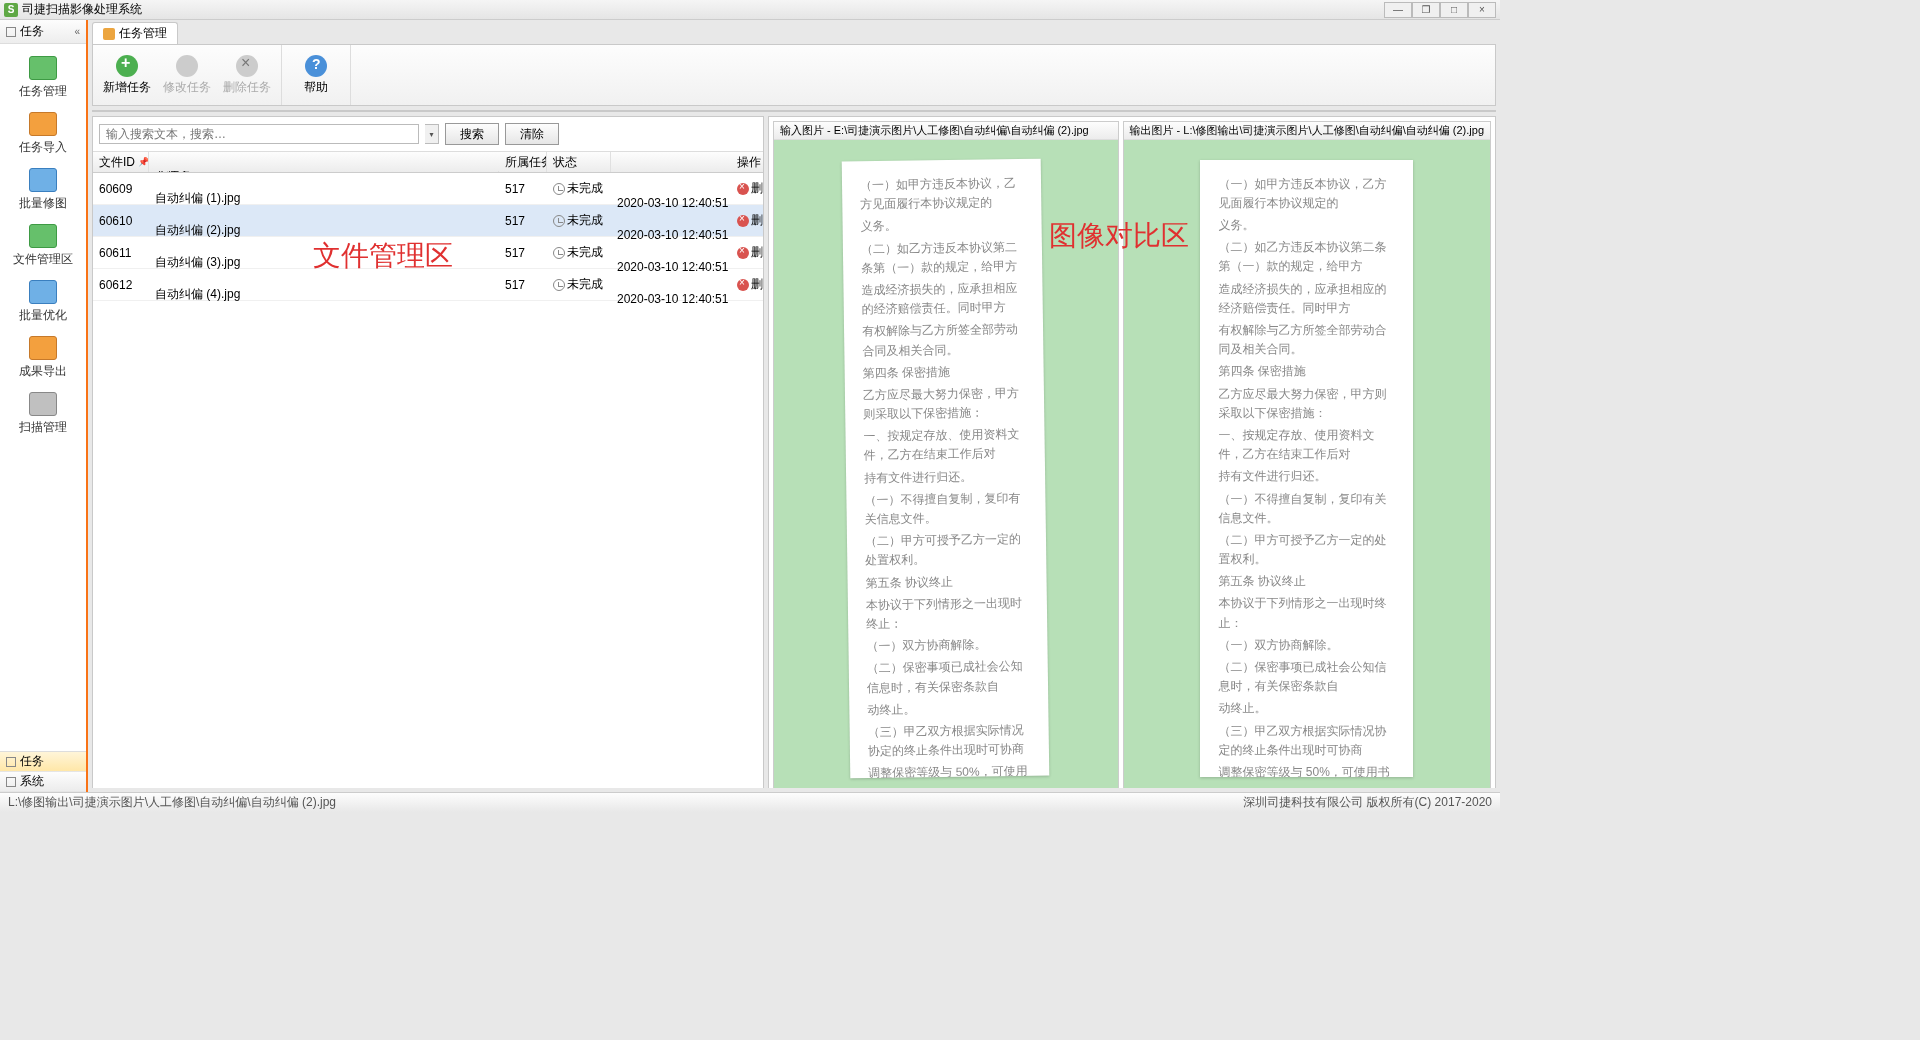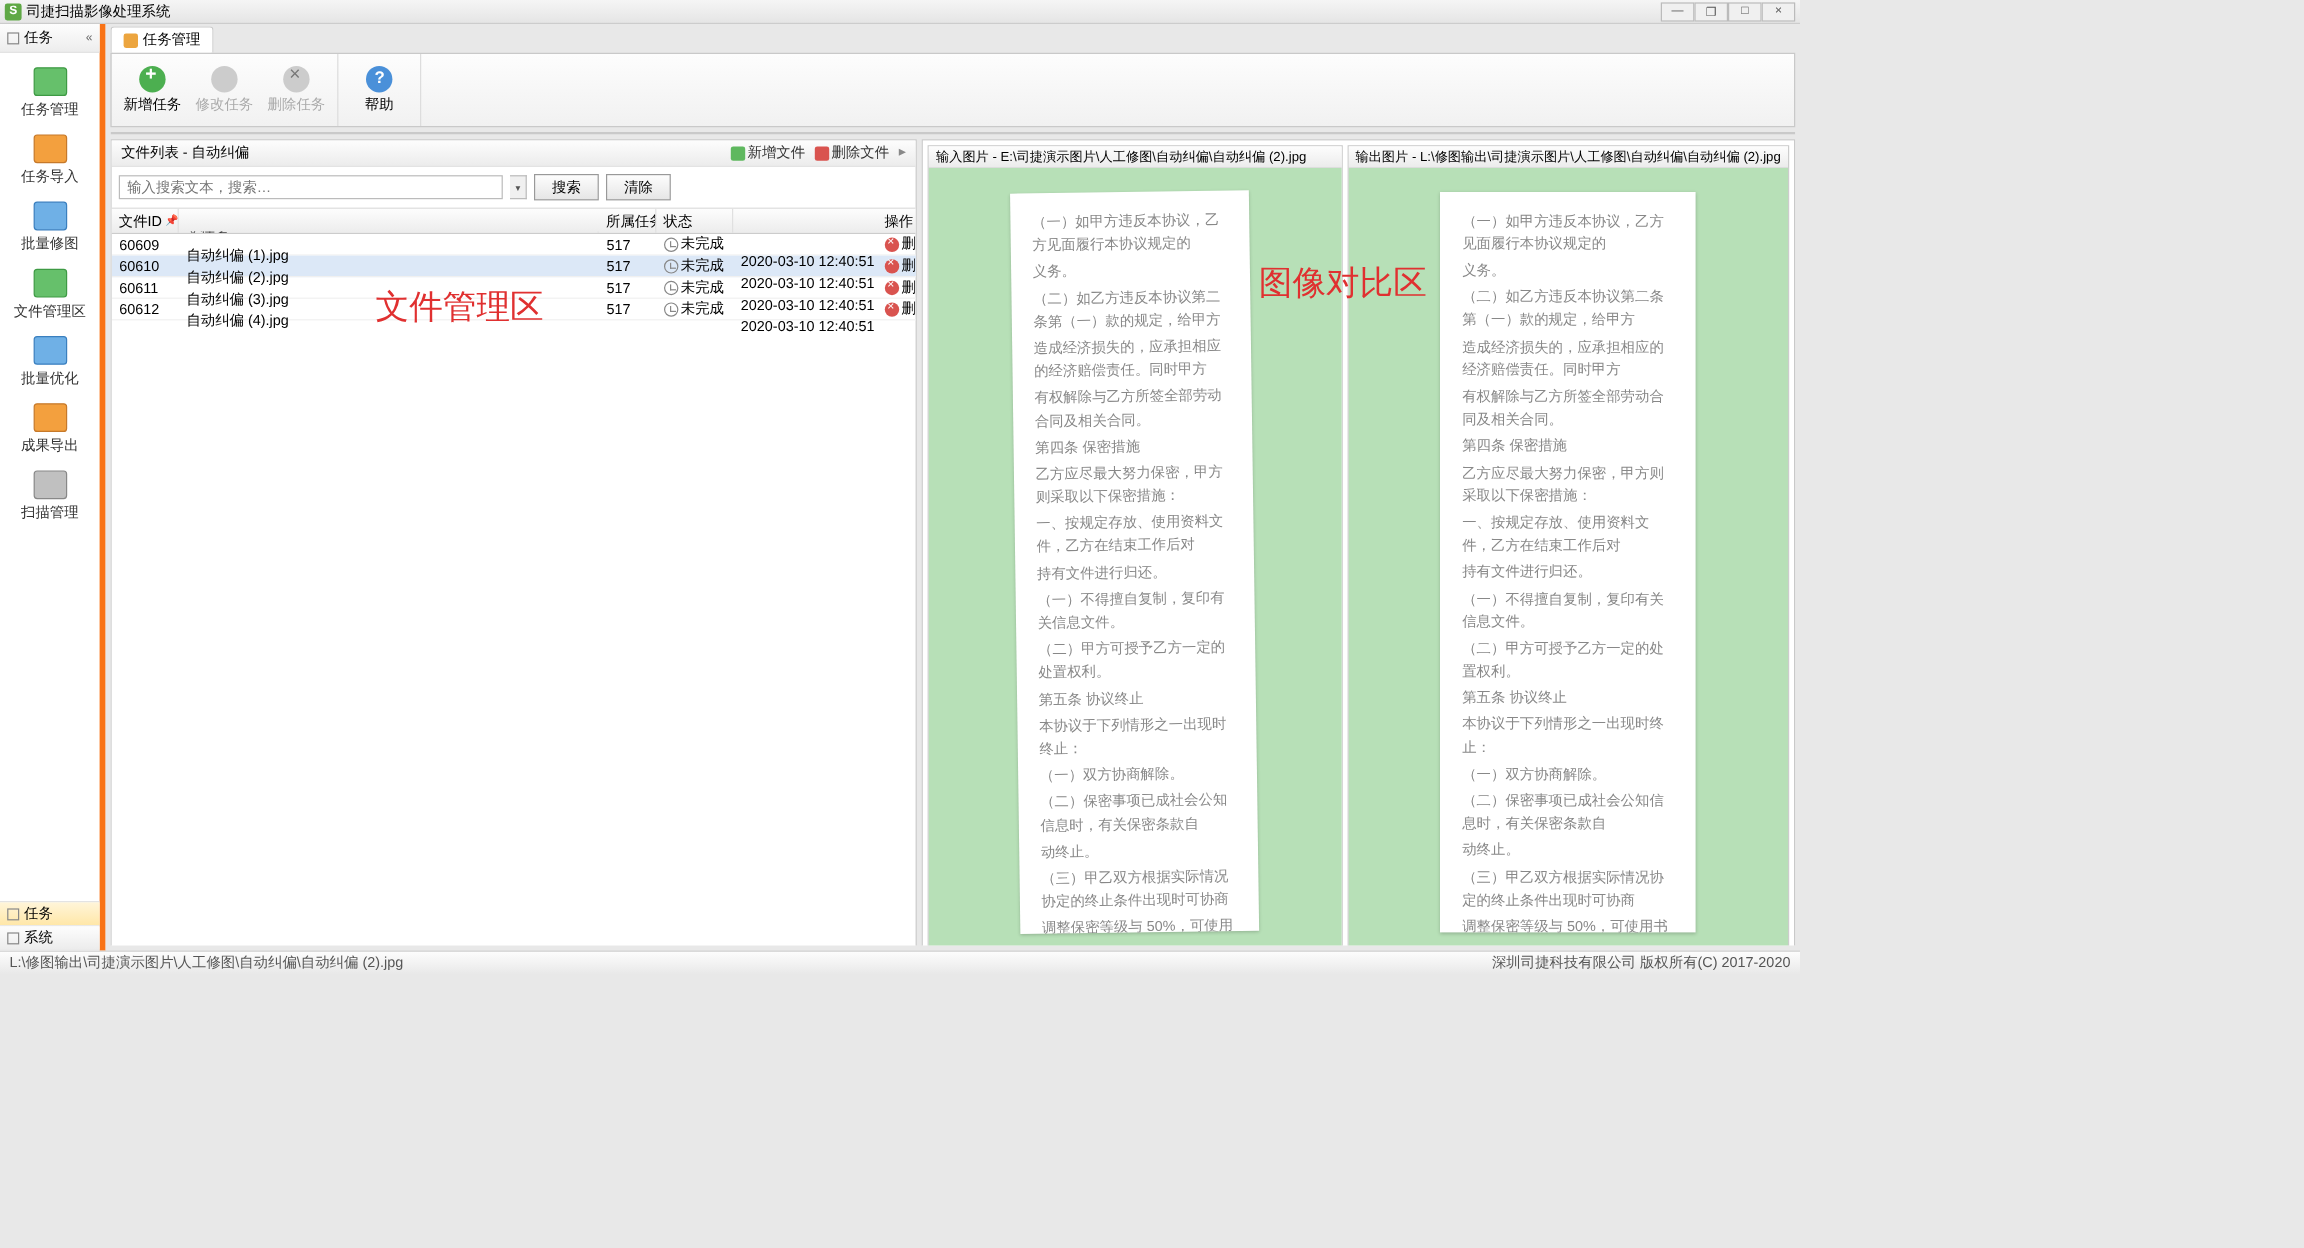--- a/index.html
+++ b/index.html
@@ -5,21 +5,21 @@
 * { box-sizing: border-box; margin: 0; padding: 0; font-family: "Microsoft YaHei", SimSun, sans-serif; font-size: 12px; }
 body { background: #e8e8e8; width: 1500px; height: 812px; overflow: hidden; }
 
 .titlebar { height: 20px; background: linear-gradient(#f5f5f5,#e5e5e5); border-bottom: 1px solid #ccc; display: flex; align-items: center; padding: 0 4px; }
 .titlebar .ico { width: 14px; height: 14px; background: #5fa845; border-radius: 2px; margin-right: 4px; display:inline-flex;align-items:center;justify-content:center;color:#fff;font-weight:bold;font-size:10px;}
 .titlebar .winbtns { margin-left: auto; display: flex; gap: 0; }
 .titlebar .wb { width: 28px; height: 16px; border: 1px solid #bbb; background: #f0f0f0; display:flex;align-items:center;justify-content:center;font-size:10px;color:#555;cursor:pointer;}
 
 .main { display: flex; height: 772px; }
 
-.leftcol { width: 88px; background: #fff; border-right: 5px solid #f97316; display:flex;flex-direction:column;}
+.leftcol { width: 88px; background: #fff; border-right: 2px solid #f97316; display:flex;flex-direction:column;}
 .lefthdr { height: 24px; display:flex;align-items:center;padding:0 6px;border-bottom:1px solid #ddd;background:linear-gradient(#fdfdfd,#ededed);}
 .lefthdr .sq{width:10px;height:10px;border:1px solid #888;margin-right:4px;}
 .lefthdr .chev{margin-left:auto;font-size:10px;color:#666;}
 .leftitems{flex:1;padding-top:6px;}
 .li-item{display:flex;flex-direction:column;align-items:center;padding:6px 0;cursor:pointer;}
 .li-item .li-ico{width:28px;height:24px;background:#f5c65a;border:1px solid #d6a63a;border-radius:3px;margin-bottom:3px;position:relative;}
 .li-ico.green{background:#66c06b;border-color:#3e9a44;}
 .li-ico.blue{background:#6fb0e6;border-color:#3a7fbf;}
 .li-ico.orange{background:#f3a03e;border-color:#c6792a;}
 .li-ico.grey{background:#c0c0c0;border-color:#888;}
@@ -53,21 +53,21 @@
 
 .srch{display:flex;gap:6px;padding:6px;align-items:center;}
 .srch input{flex:0 0 320px;height:20px;border:1px solid #bbb;padding:0 6px;color:#888;}
 .srch .sb{height:22px;padding:0 14px;border:1px solid #999;background:linear-gradient(#fdfdfd,#e6e6e6);cursor:pointer;}
 .srch .dd{width:14px;height:20px;border:1px solid #bbb;border-left:none;background:#f0f0f0;display:flex;align-items:center;justify-content:center;font-size:8px;color:#555;}
 
 .gridhdr{display:flex;height:22px;background:linear-gradient(#fdfdfd,#ececec);border-top:1px solid #ddd;border-bottom:1px solid #ccc;}
 .gh{padding:0 6px;display:flex;align-items:center;border-right:1px solid #e0e0e0;overflow:hidden;white-space:nowrap;}
 .gh .pin{font-size:9px;color:#888;margin-left:3px;}
 .gridbody{overflow:auto;flex:1;}
-.grow{display:flex;height:18px;align-items:center;border-bottom:1px solid #f0f0f0;text-align:right;}
+.grow{display:flex;height:32px;align-items:center;border-bottom:1px solid #f0f0f0;text-align:right;}
 .grow.sel{background:#dce8f7;}
 .gc{padding:0 6px;overflow:hidden;white-space:nowrap;text-overflow:ellipsis;display:flex;align-items:center;gap:2px;}
 .statico{width:12px;height:12px;border:1.5px solid #888;border-radius:50%;display:inline-block;position:relative;}
 .statico::after{content:"";position:absolute;width:4px;height:4px;border-left:1.5px solid #888;border-bottom:1.5px solid #888;left:4px;top:2px;}
 .actbtn{display:inline-flex;align-items:center;gap:2px;cursor:pointer;margin-right:4px;}
 .actico{width:12px;height:12px;border-radius:50%;}
 .actico.rm{background:#d9534f;position:relative;}
 .actico.rm::after{content:"×";color:#fff;font-size:10px;position:absolute;left:2px;top:-2px;}
 
 .annot{position:absolute;color:#e03030;font-size:28px;font-weight:500;pointer-events:none;font-family:SimSun;}
@@ -203,34 +203,20 @@
           
           
         </div>
 
         <div class="gridbody" id="taskbody"></div>
 
       </div>
 
       <div class="lower">
         <div class="panel" style="flex:0 0 672px;position:relative;">
-          <div class="phdr">
-            <span>文件列表 - 自动纠偏</span>
-            <div class="pacts">
-              <span class="pact">
-                  <span class="pi new"></span>
-                  <span>新增文件</span>
-                </span>
-              <span class="pact">
-                  <span class="pi del"></span>
-                  <span>删除文件</span>
-                </span>
-              <span style="color:#888;">▸</span>
-            </div>
-          </div>
           <div class="srch">
             <input placeholder="输入搜索文本，搜索…" style="">
             <div class="dd">▾</div>
             <button class="sb">搜索</button>
             <button class="sb">清除</button>
           </div>
           <div class="gridhdr">
             <div class="gh f-id">
                 <span>文件ID</span>
                 <span class="pin">📌</span>

